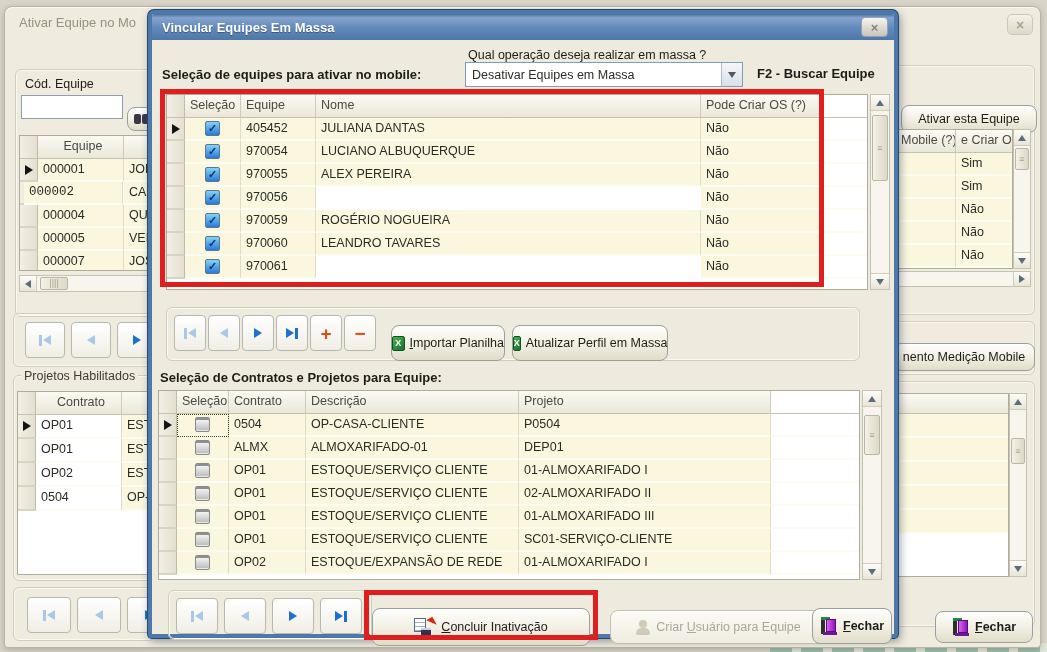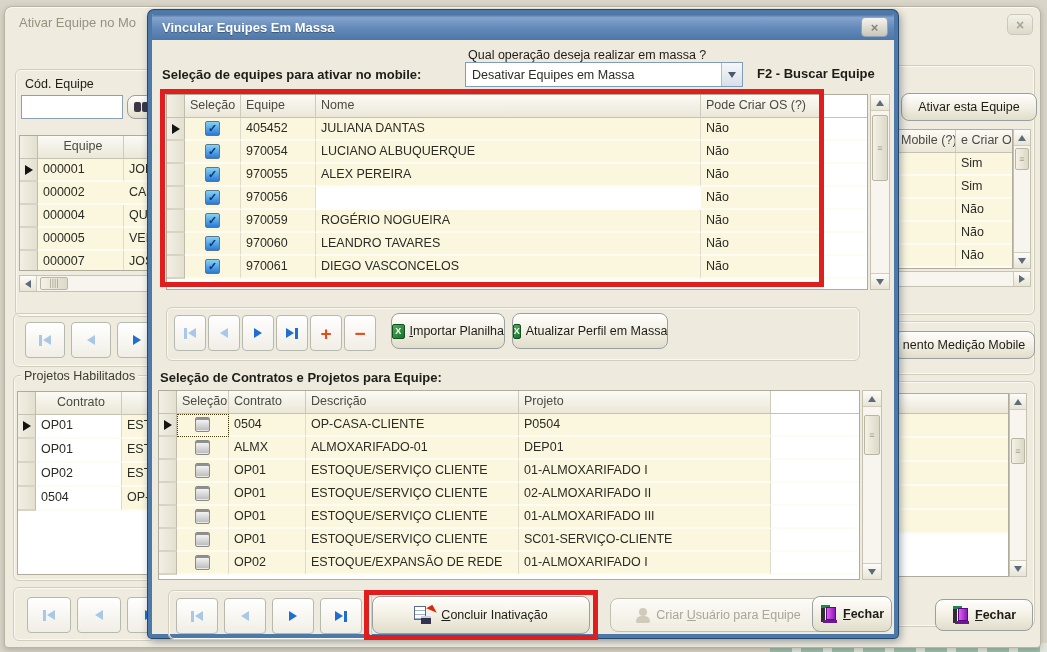--- a/index.html
+++ b/index.html
@@ -27,21 +27,21 @@
   
   .gbox{position:absolute;border:1px solid #d2cebe;border-radius:6px;box-shadow:inset 0 0 0 1px #faf8f0;}
   .glabel{position:absolute;background:#efebdf;padding:0 3px;font-size:12.5px;color:#3c3c34;white-space:nowrap;}
   .lbl{position:absolute;white-space:nowrap;color:#1d1d18;}
   .b{font-weight:700;font-size:13px;}
 
   
   .btn{position:absolute;border:1px solid #9aa0a0;border-radius:8px;color:#1d1d18;font-size:12.5px;
        background:linear-gradient(180deg,#fffefb,#f1eee2 55%,#e1ddc9);
        display:flex;align-items:center;justify-content:center;gap:5px;white-space:nowrap;
-       box-shadow:inset 0 1px 0 #fff;}
+       box-shadow:inset 0 1px 0 #fff;margin-top:12px;}
   .btn.dis{color:#aaa69a;border-color:#c4c0b0;background:linear-gradient(180deg,#fcfbf6,#efece0);}
   .navbtn{position:absolute;border:1px solid #b6baae;border-radius:4px;
        background:linear-gradient(180deg,#ffffff,#f0eee5);display:flex;align-items:center;justify-content:center;gap:1px;}
   .u{text-decoration:underline;}
 
   
   .tr{width:0;height:0;border-top:5px solid transparent;border-bottom:5px solid transparent;border-left:8px solid currentColor;}
   .tl{width:0;height:0;border-top:5px solid transparent;border-bottom:5px solid transparent;border-right:8px solid currentColor;}
   .vb{width:3px;height:11px;background:currentColor;}
   .on{color:#1e6fd0;} .off{color:#a9c7e7;}
@@ -142,21 +142,21 @@
       </div>
       <div class="grow" style="top:23px;width:136px;">
         <div class="cell ind" style="left:0;width:18px;">
             <span class="rowarrow"></span>
           </div>
         <div class="cell" style="left:18px;width:86px;">000001</div>
         <div class="cell" style="left:104px;width:32px;">JOR</div>
       </div>
       <div class="grow" style="top:46px;width:136px;">
         <div class="cell ind" style="left:0;width:18px;"></div>
-        <div class="cell" style="left:18px;width:99px;">000002</div>
+        <div class="cell" style="left:4px;width:99px;font-family:Liberation Mono, monospace;">000002</div>
         <div class="cell" style="left:104px;width:32px;">CAR</div>
       </div>
       <div class="grow" style="top:69px;width:136px;">
         <div class="cell ind" style="left:0;width:18px;"></div>
         <div class="cell" style="left:18px;width:86px;">000004</div>
         <div class="cell" style="left:104px;width:32px;">QUE</div>
       </div>
       <div class="grow" style="top:92px;width:136px;">
         <div class="cell ind" style="left:0;width:18px;"></div>
         <div class="cell" style="left:18px;width:86px;">000005</div>
@@ -407,21 +407,20 @@
           <div class="cell" style="left:149px;width:385px;">LEANDRO TAVARES</div>
           <div class="cell" style="left:534px;width:122px;">Não</div>
           <div class="cell fill" style="left:656px;width:46px;"></div>
         </div>
         <div class="grow" style="top:161px;width:702px;">
           <div class="cell ind" style="left:0;width:18px;"></div>
           <div class="cell selc" style="left:18px;width:56px;">
               <span class="chk onc">✓</span>
             </div>
           <div class="cell" style="left:74px;width:75px;">970061</div>
-          <div class="cell" style="left:149px;width:385px;">DIEGO VASCONCELOS</div>
           <div class="cell" style="left:534px;width:122px;">Não</div>
           <div class="cell fill" style="left:656px;width:46px;"></div>
         </div>
       </div>
       <div class="vscroll" style="left:718px;top:54px;width:20px;height:196px;">
         <span class="sb top">
             <span class="sa-up"></span>
           </span>
         <span class="thumb" style="top:20px;height:66px;">≡</span>
         <span class="sb bot">

